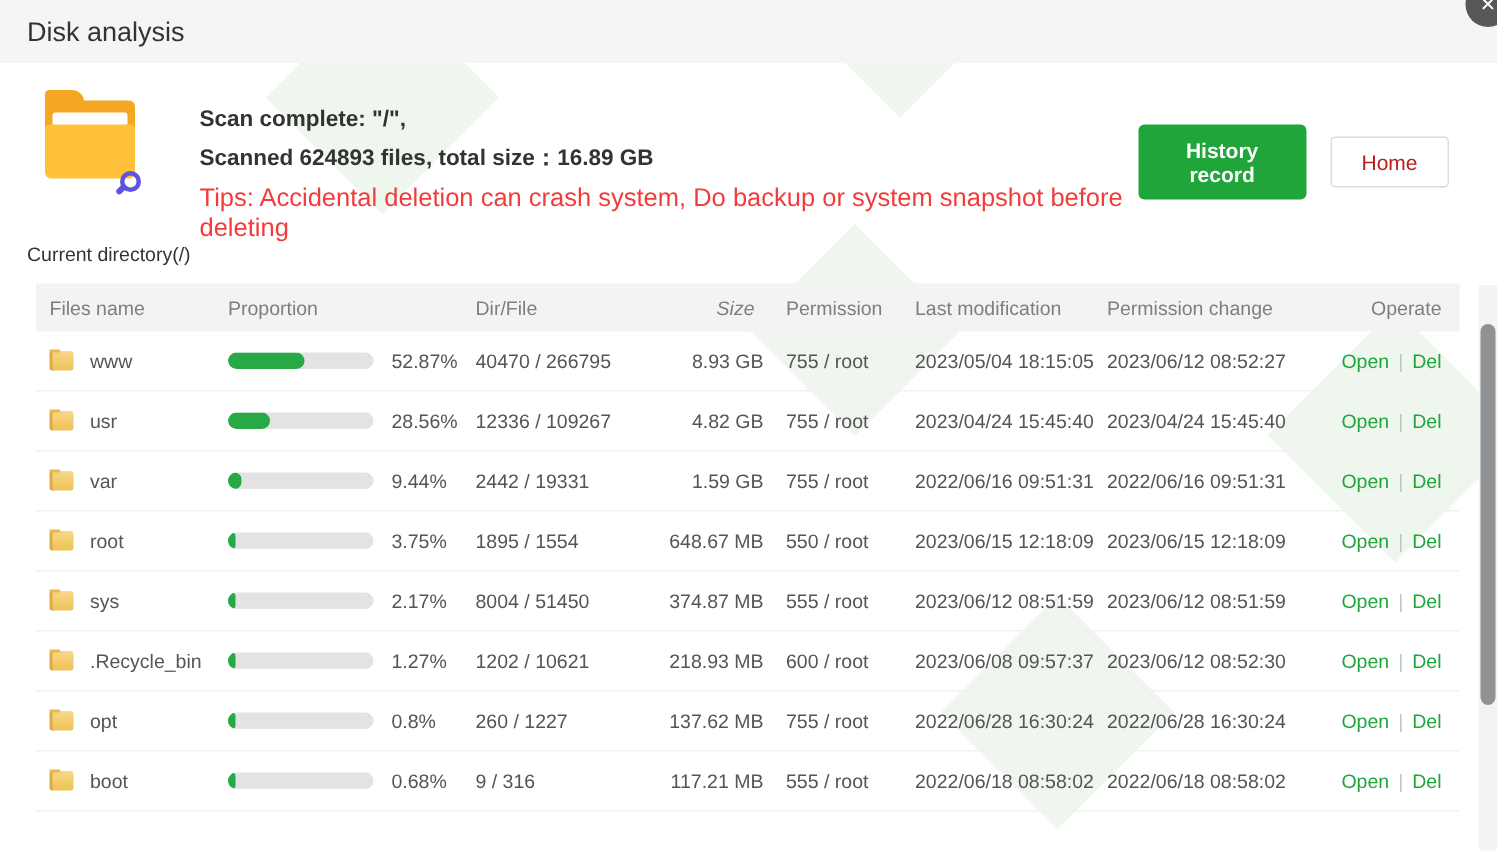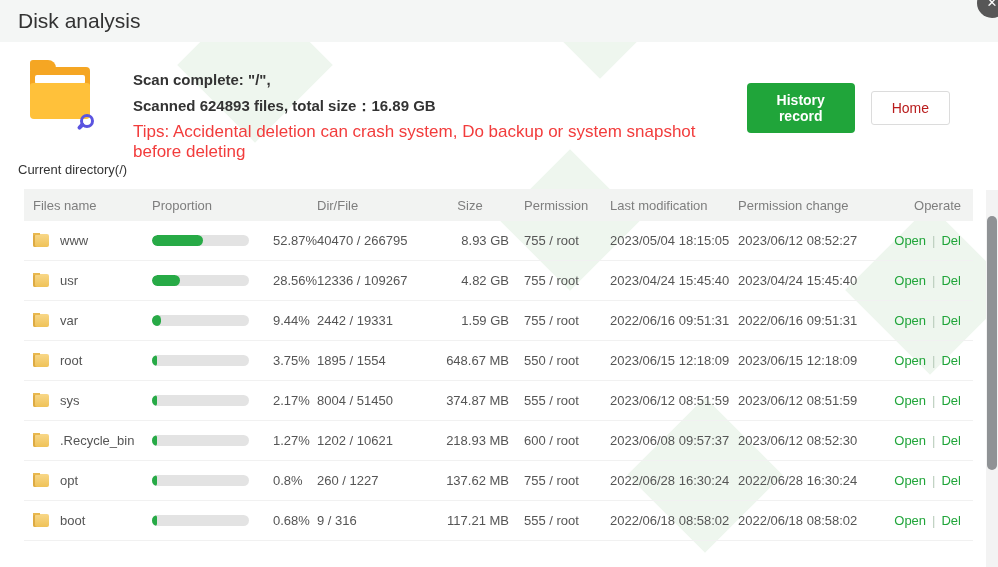--- a/index.html
+++ b/index.html
@@ -12,21 +12,21 @@
   .wm1 { width:110px; height:110px; left:200px; top:10px; }
   .wm2 { width:90px;  height:90px;  left:555px; top:-30px; }
   .wm3 { width:100px; height:100px; left:520px; top:170px; }
   .wm4 { width:120px; height:120px; left:870px; top:230px; }
   .wm5 { width:110px; height:110px; left:650px; top:420px; }
 
   .z { position:relative; z-index:1; }
 
   
   .topbar { height:42px; background:#f4f6f5; display:flex; align-items:center; padding-left:18px; }
-  .topbar .title { font-size:21px; color:#333; }
+  .topbar .title { font-size:18px; color:#333; }
   .close-btn { position:absolute; top:-12px; right:-9px; width:30px; height:30px; border-radius:50%;
     background:#575757; color:#fff; border:none; z-index:30; font-size:13px; line-height:30px;
     text-align:center; cursor:pointer; }
 
   
   .header { display:flex; align-items:flex-start; padding:23px 30px 0 30px; height:106px; background:transparent; }
   .folder-wrap { position:relative; width:60px; height:54px; margin-right:43px; flex:none; }
   .folder-back { position:absolute; left:0; top:2px; width:60px; height:48px; background:#f5a623; border-radius:4px; }
   .folder-back::before { content:""; position:absolute; top:-7px; left:0; width:26px; height:10px;
     background:#f5a623; border-radius:3px 8px 0 0; }
@@ -34,49 +34,49 @@
   .folder-front { position:absolute; left:0; bottom:0; width:60px; height:36px; background:#ffc13a; border-radius:3px 3px 4px 4px; }
   .magnifier { position:absolute; right:-4px; bottom:-9px; width:14px; height:14px;
     border:3.5px solid #5b54e0; border-radius:50%; }
   .magnifier::after { content:""; position:absolute; width:3.5px; height:8px; background:#5b54e0;
     left:-4px; bottom:-5px; transform:rotate(45deg); border-radius:2px; }
 
   .scan-text { padding-top:2px; }
   .scan-l1, .scan-l2 { font-size:15px; font-weight:bold; color:#333; line-height:1.7; }
   .tips { font-size:17px; color:#f23c3c; margin-top:4px; }
 
-  .header-buttons { margin-left:auto; display:flex; align-items:center; gap:16px; margin-top:18px; margin-right:18px; }
+  .header-buttons { margin-left:auto; display:flex; align-items:center; gap:16px; margin-top:18px; margin-right:2px; }
   .btn-green { background:#20a53a; color:#fff; border:none; border-radius:4px; font-size:14px; font-weight:600;
     padding:9px 17px; cursor:pointer; font-family:inherit; }
   .btn-plain { background:#fff; color:#b91c1c; border:1px solid #dcdcdc; border-radius:3px; font-size:14px;
     padding:8px 20px; cursor:pointer; font-family:inherit; }
 
   .current-dir { padding:14px 0 12px 18px; font-size:13px; color:#333; }
 
   
   .table { margin:0 25px 0 24px; }
   .thead, .row { display:grid; grid-template-columns:128px 165px 120px 72px 101px 128px 130px 1fr; align-items:center; }
   .thead { background:#f2f3f2; height:32px; font-size:13px; color:#7e7e7e; }
   .row { height:40px; border-bottom:1px solid #f1f1f1; font-size:13px; color:#555; background:transparent; }
   .cell { white-space:nowrap; overflow:hidden; }
   .c-name { padding-left:9px; display:flex; align-items:center; gap:11px; }
   .c-size { text-align:right; }
-  .thead .c-size { text-align:center; padding-right:6px; }
+  .thead .c-size { padding-right:6px;font-style:italic; }
   .c-perm { padding-left:15px; }
   .c-op { text-align:right; padding-right:12px; }
 
   .mini-folder { width:16px; height:13px; flex:none; background:linear-gradient(180deg,#f8d788,#efc258);
     border-radius:2px; position:relative; box-shadow:inset 2px 0 0 #ddaa43; }
   .mini-folder::before { content:""; position:absolute; top:-3px; left:0; width:7px; height:4px;
     background:#e9b84e; border-radius:2px 2px 0 0; }
 
   .c-prop { display:flex; align-items:center; }
   .bar { width:97px; height:11px; background:#e3e3e3; border-radius:6px; overflow:hidden; flex:none; }
   .bar-fill { display:block; height:11px; background:#27aa46; border-radius:6px; min-width:5px; }
-  .pct { margin-left:24px; }
+  .pct { margin-left:12px; }
 
   .op-link { color:#20a53a; text-decoration:none; cursor:pointer; }
   .op-sep { color:#b9cdbb; margin:0 6px; }
 
   
   .scroll-track { position:absolute; right:0px; top:190px; bottom:0; width:12px; background:#f3f3f3; z-index:5; }
   .scroll-thumb { position:absolute; top:26px; right:1px; width:10px; height:254px; border-radius:6px; background:#8f9295; }
 </style>
 </head>
 <body>

